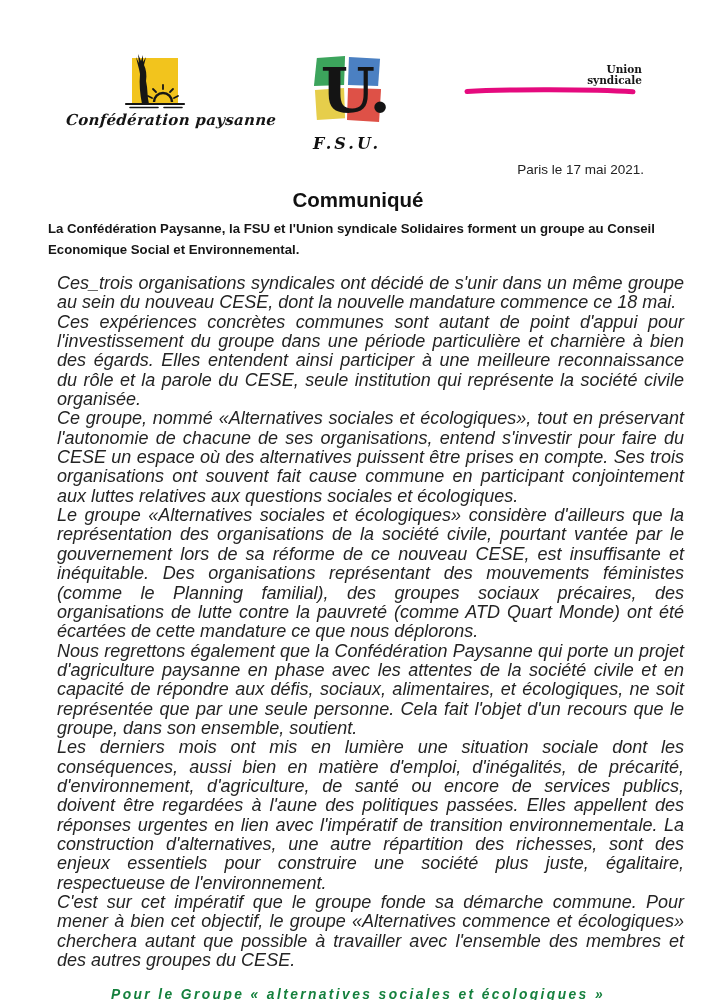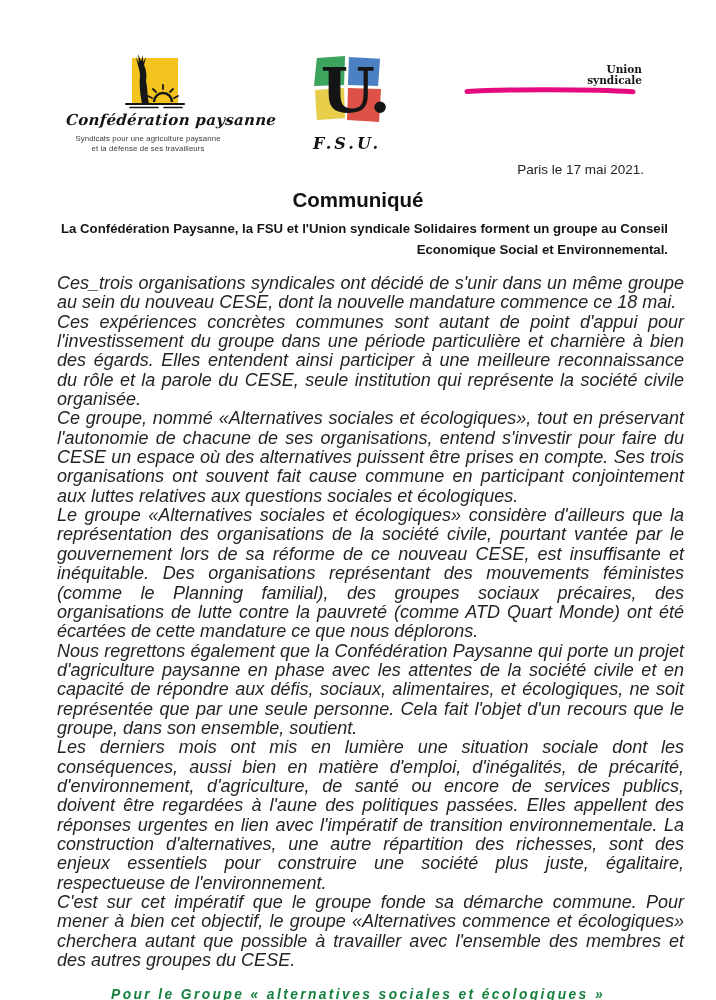--- a/index.html
+++ b/index.html
@@ -67,21 +67,21 @@
     font-size:13.5px;color:#222;
   }
   .doc-title{
     margin-top:11px;
     text-align:center;
     font-size:20.5px;font-weight:bold;color:#111;
   }
   .doc-subtitle{
     margin:7px auto 0;
     width:620px;
-    text-align:right;
+    text-align:left;
     font-size:13.2px;font-weight:bold;line-height:20.5px;
     color:#161616;
   }
   
   .body-text{
     margin:14px 32px 0 57px;
     font-size:18px;
     line-height:19.35px;
     text-align:justify;
     color:#242424;
@@ -126,24 +126,20 @@
           <line x1="56" y1="44" x2="52" y2="42"></line>
           <line x1="78" y1="44" x2="82" y2="42"></line>
         </g>
         <g stroke="#161616" stroke-linecap="round">
           <line x1="30" y1="50" x2="88" y2="50" stroke-width="2.2"></line>
           <line x1="34" y1="53.5" x2="62" y2="53.5" stroke-width="1.6"></line>
           <line x1="68" y1="53.5" x2="86" y2="53.5" stroke-width="1.6"></line>
         </g>
       </svg>
       <div class="cp-name">Confédération paysanne</div>
-      <div class="cp-tagline">
-        <div>Syndicats pour une agriculture paysanne</div>
-        <div>et la défense de ses travailleurs</div>
-      </div>
     </div>
 
     <div class="logo-fsu">
       <svg width="78" height="70" viewBox="0 0 80 72">
         <path d="M9 4 L38 2 L37 32 L6 33 Z" fill="#3CA45C"></path>
         <path d="M42 3 L74 5 L72 33 L41 32 Z" fill="#4B80C2"></path>
         <path d="M7 37 L37 35 L38 66 L9 68 Z" fill="#E6CE4B"></path>
         <path d="M41 35 L75 36 L73 70 L40 68 Z" fill="#DE5147"></path>
         <text x="13" y="60" font-family="'DejaVu Serif', serif" font-weight="bold" font-size="64" fill="#141414">U.</text>
       </svg>

